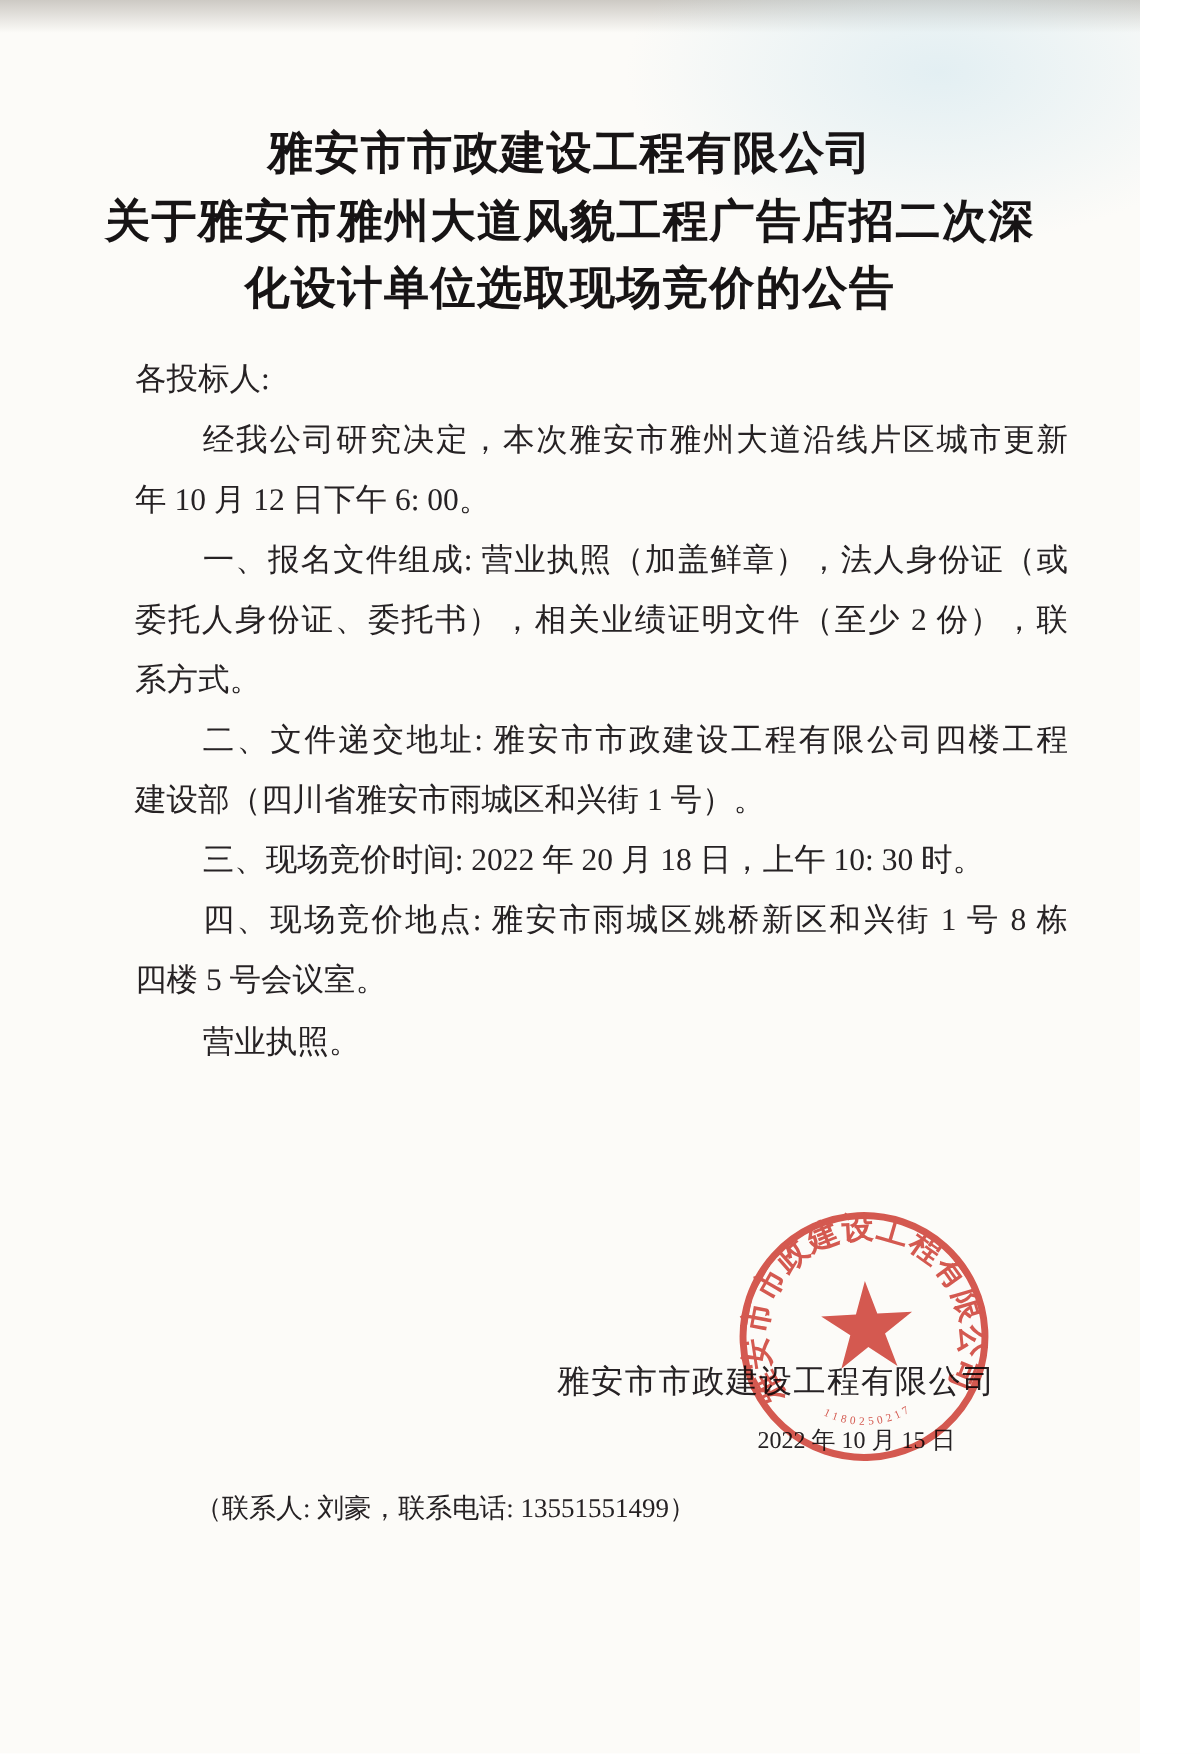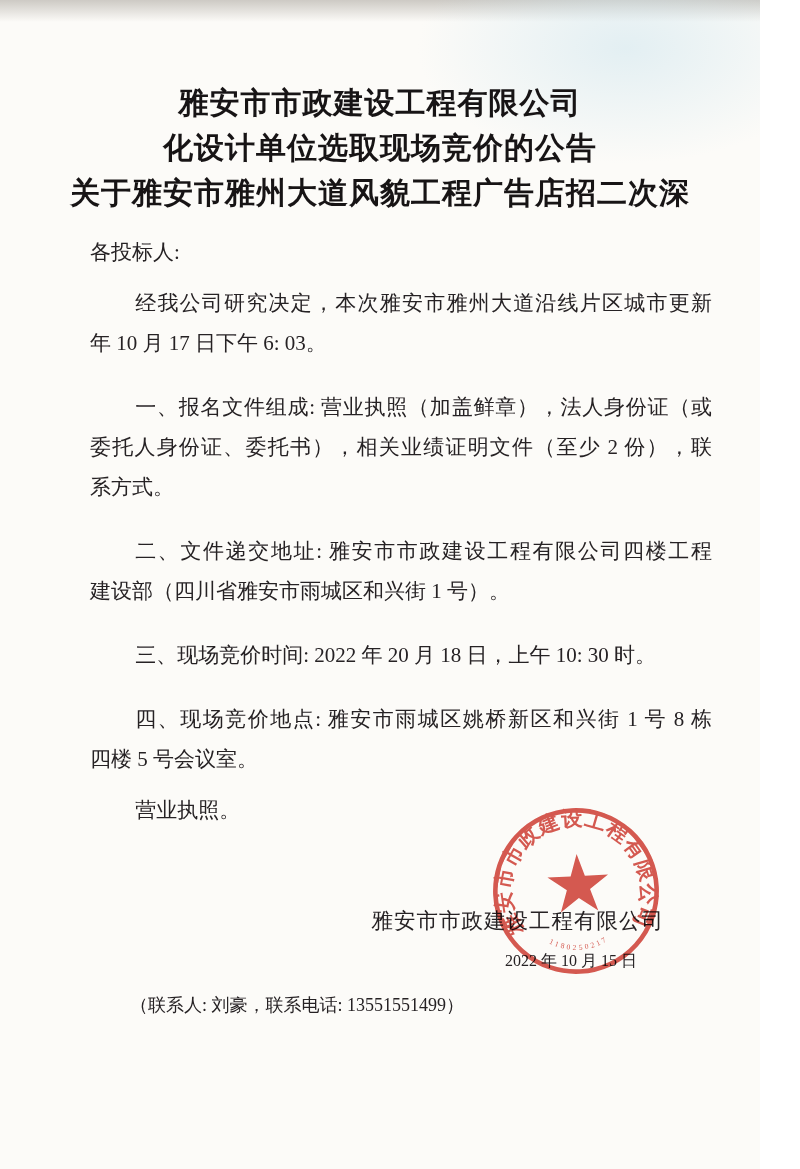--- a/index.html
+++ b/index.html
@@ -35,23 +35,23 @@
     font-size: 30px; line-height: 45px; font-weight: 700;
     color: #171415; letter-spacing: 1px;
   }
   
   .body-text {
     position: absolute; top: 232px; left: 90px; width: 622px;
     font-size: 21px; line-height: 40px;
     text-align: left;
   }
   .bl { min-height: 40px; }
-  .bl.indent { text-indent: 2.15em; margin-top: 24px; }
+  .bl.indent { text-indent: 2.15em; }
   .bl.fill { text-align: justify; text-align-last: justify; }
-  .bl.gap-before { margin-top: 11px; }
+  .bl.gap-before { margin-top: 1px; }
   
   .sig-company {
     position: absolute; top: 906px; right: 96px;
     font-size: 21.5px; line-height: 30px; letter-spacing: 1px;
   }
   .sig-date {
     position: absolute; top: 946px; right: 123px;
     font-size: 16px; line-height: 30px;
   }
   .contact-line {
@@ -78,28 +78,28 @@
 </head>
 <body>
 
 <div class="page">
 
   <div class="scan-top-shade"></div>
   <div class="scan-glare"></div>
 
   <div class="doc-title">
     <div>雅安市市政建设工程有限公司</div>
+    <div>关于雅安市雅州大道风貌工程广告店招二次深</div>
     <div>化设计单位选取现场竞价的公告</div>
-    <div>关于雅安市雅州大道风貌工程广告店招二次深</div>
   </div>
 
   <div class="body-text">
     <div class="bl">各投标人:</div>
     <div class="bl indent fill gap-before">经我公司研究决定，本次雅安市雅州大道沿线片区城市更新</div>
-    <div class="bl">年 10 月 17 日下午 6: 03。</div>
+    <div class="bl">年 10 月 12 日下午 6: 00。</div>
     <div class="bl indent fill">一、报名文件组成: 营业执照（加盖鲜章），法人身份证（或</div>
     <div class="bl fill">委托人身份证、委托书），相关业绩证明文件（至少 2 份），联</div>
     <div class="bl">系方式。</div>
     <div class="bl indent fill">二、文件递交地址: 雅安市市政建设工程有限公司四楼工程</div>
     <div class="bl">建设部（四川省雅安市雨城区和兴街 1 号）。</div>
     <div class="bl indent">三、现场竞价时间: 2022 年 20 月 18 日，上午 10: 30 时。</div>
     <div class="bl indent fill">四、现场竞价地点: 雅安市雨城区姚桥新区和兴街 1 号 8 栋</div>
     <div class="bl">四楼 5 号会议室。</div>
     <div class="bl indent gap-before">营业执照。</div>
   </div>

